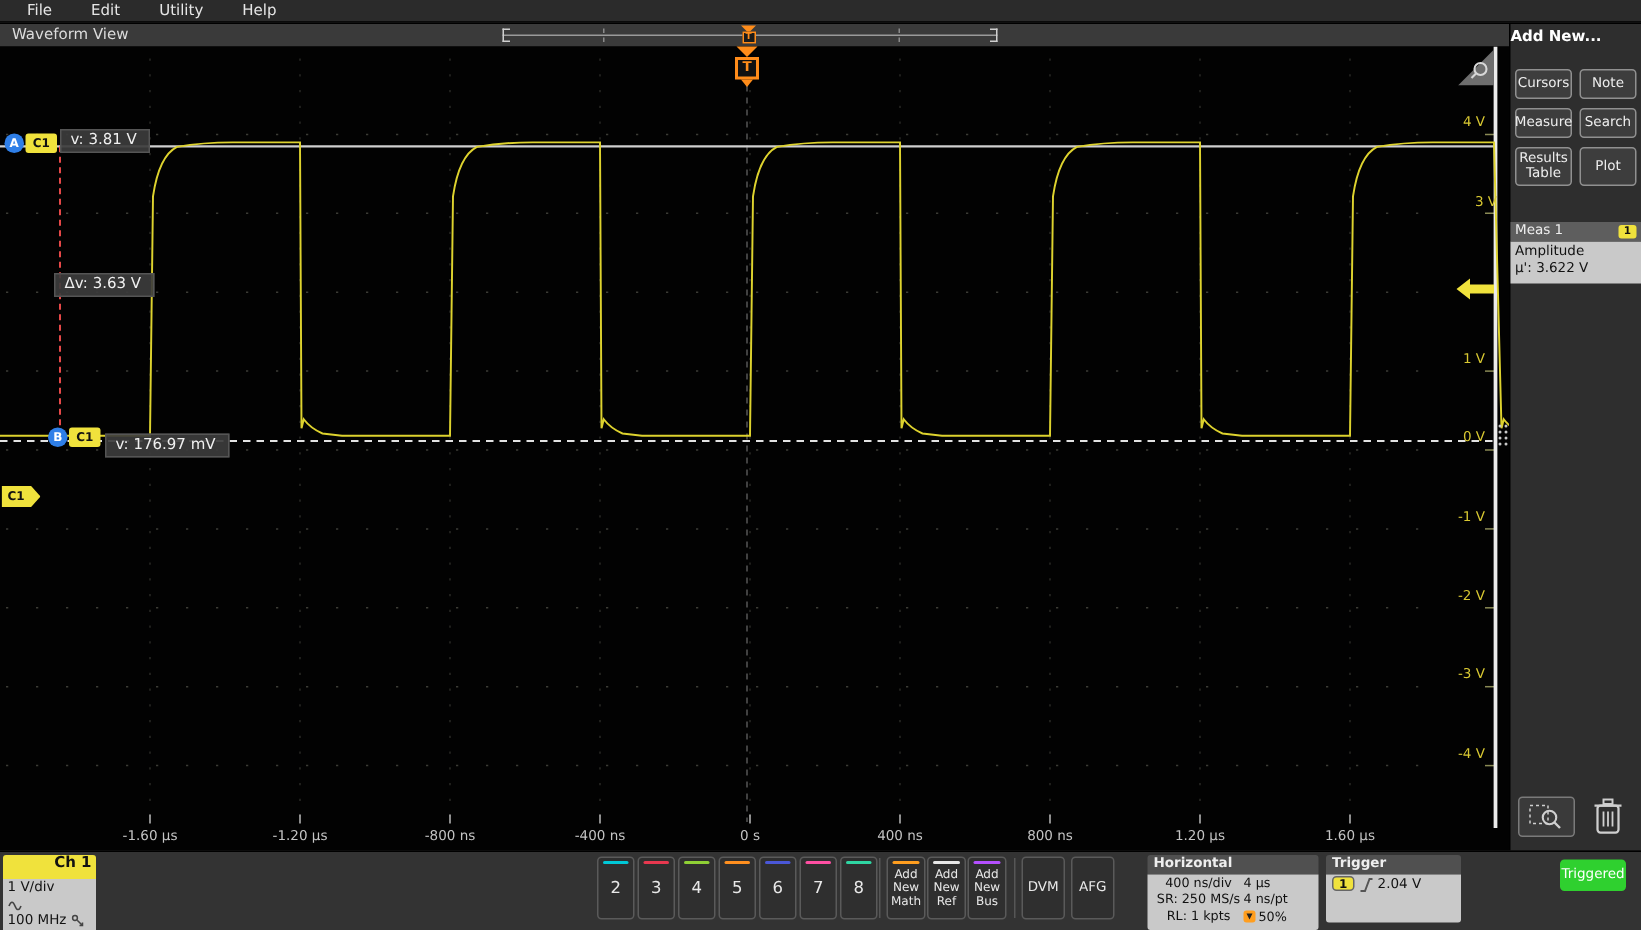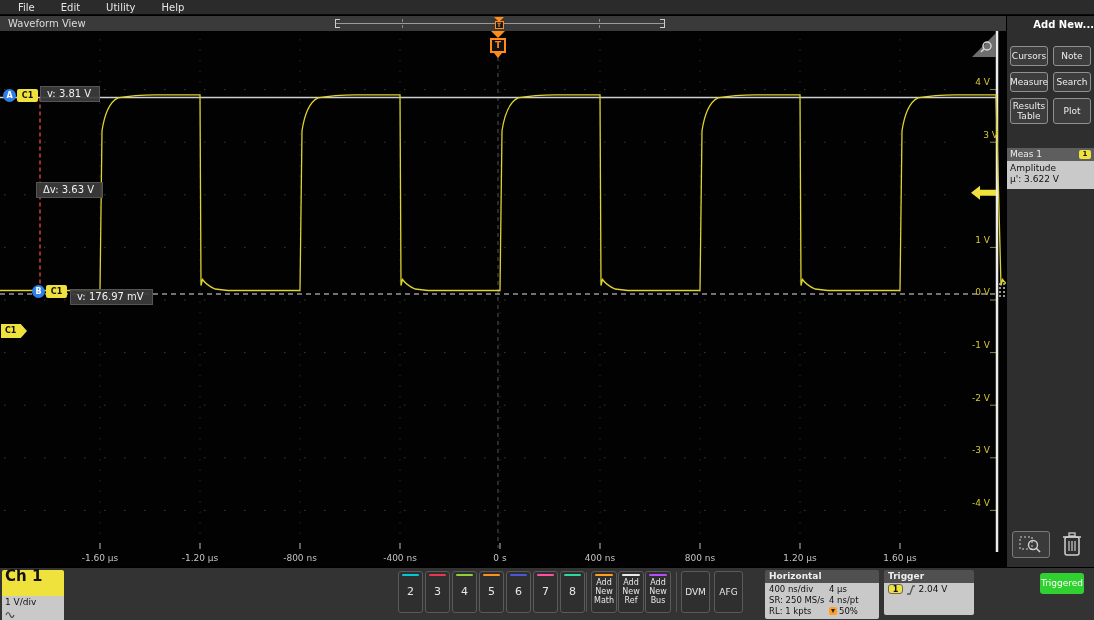--- a/index.html
+++ b/index.html
@@ -40,47 +40,47 @@
   #trig-flag .tri { margin:0 auto; width:0; height:0; border-left:7px solid transparent; border-right:7px solid transparent; border-top:7px solid #ff8c1a; }
   #trig-flag .box { margin:0 auto; width:16px; height:15px; border:2px solid #ff8c1a; background:#111; color:#ff8c1a; font-weight:bold; font-size:9px; text-align:center; line-height:11px; }
   #trig-flag .tip { margin:0 auto; width:0; height:0; border-left:4px solid transparent; border-right:4px solid transparent; border-top:5px solid #ff8c1a; }
 
   #zoom-corner { position:absolute; left:972px; top:2px; width:24px; height:24px; }
   #grip { position:absolute; left:999px; top:283px; width:6px; height:26px; display:grid; grid-template-columns:2px 2px; grid-auto-rows:2px; gap:2px; }
   #grip span { background:#c8c8c8; border-radius:50%; }
 
   
   #sidebar { position:absolute; left:1007px; top:16px; width:87px; height:551px; background:#2e2e2e; }
-  #addnew-title { text-align:right; color:#fff; font-size:10px; font-weight:bold; margin-top:3px; }
+  #addnew-title { text-align:left; color:#fff; font-size:10px; font-weight:bold; margin-top:3px; }
   .sb-grid { display:grid; grid-template-columns:38px 38px; gap:6px 5px; justify-content:center; margin-top:16px; }
   .sb-btn { background:#3d3d3d; border:1px solid #909090; border-radius:3px; color:#eee; font-size:9px; text-align:center; padding:4px 0; min-height:20px; display:flex; align-items:center; justify-content:center; line-height:10px; cursor:default; }
   .sb-btn.tall { height:26px; }
   #meas-panel { margin-top:24px; }
   #meas-header { height:13px; background:#5e5e5e; color:#eee; font-size:9px; padding:1px 3px 0; position:relative; }
   #meas-badge { position:absolute; right:3px; top:2px; width:12px; height:9px; background:#f0e23c; border-radius:2px; color:#111; font-size:7px; font-weight:bold; text-align:center; line-height:9px; }
   #meas-body { background:#c9c9c9; color:#111; font-size:9px; padding:2px 3px 4px; line-height:11px; }
   #sb-tools { position:absolute; left:0; bottom:6px; width:87px; height:32px; }
   #zoom-btn { position:absolute; left:5px; top:2px; width:38px; height:27px; background:#3a3a3a; border:1px solid #7a7a7a; border-radius:3px; }
   #trash-btn { position:absolute; left:52px; top:0px; width:28px; height:30px; }
 
   
   #bottombar { position:absolute; left:0; top:567px; width:1094px; height:53px; background:#333; border-top:1px solid #000; }
   #ch1-badge { position:absolute; left:2px; top:2px; width:62px; }
-  #ch1-head { height:26px; background:#f0e23c; color:#111; font-size:15px; font-weight:bold; padding:0 3px; border-radius:2px 2px 0 0; line-height:12px; }
+  #ch1-head { height:16px; background:#f0e23c; color:#111; font-size:10px; font-weight:bold; padding:0 3px; border-radius:2px 2px 0 0; line-height:12px;text-align:right; }
   #ch1-body { background:#c9c9c9; color:#111; font-size:9px; padding:1px 3px 2px; line-height:11px; border-radius:0 0 2px 2px; }
   .chan-btn { position:absolute; top:3px; width:25px; height:42px; background:#2f2f2f; border:1px solid #5a5a5a; border-radius:3px; color:#e8e8e8; font-size:11px; text-align:center; line-height:40px; }
   .chan-btn .stripe { position:absolute; left:3px; top:2px; width:17px; height:2px; border-radius:1px; }
   .addnew-btn { position:absolute; top:3px; width:26px; height:42px; background:#2f2f2f; border:1px solid #5a5a5a; border-radius:3px; color:#e8e8e8; font-size:8px; text-align:center; padding-top:6px; line-height:9px; }
   .addnew-btn .stripe { position:absolute; left:3px; top:2px; width:18px; height:2px; border-radius:1px; }
   .fn-btn { position:absolute; top:3px; width:29px; height:42px; background:#2f2f2f; border:1px solid #5a5a5a; border-radius:3px; color:#e8e8e8; font-size:9px; text-align:center; line-height:40px; }
   .vsep { position:absolute; top:4px; width:1px; height:40px; background:#565656; }
   .panel { position:absolute; top:2px;margin-left:27px; }
   .panel-head { height:13px; background:#505050; color:#eee; font-size:9px; font-weight:bold; padding:0 4px; line-height:13px; border-radius:2px 2px 0 0; }
   .panel-body { background:#c9c9c9; color:#111; font-size:8.5px; padding:1px 4px 2px; line-height:11px; border-radius:0 0 2px 2px; }
-  .hrow { display:flex; }
+  .hrow { display:flex;text-align:center; }
   .hrow .c1 { width:60px; }
   #ref-icon { display:inline-block; width:8px; height:8px; background:#ff9e1f; border-radius:2px; margin-right:2px; position:relative; top:1px; }
   #ref-icon:after { content:""; position:absolute; left:2px; top:2px; border-left:2px solid transparent; border-right:2px solid transparent; border-top:4px solid #222; }
   #trig-src { display:inline-block; width:15px; height:10px; background:#f0e23c; border:1px solid #666; border-radius:3px; color:#111; font-size:8px; font-weight:bold; text-align:center; line-height:9px; }
   #triggered-badge { position:absolute; left:1040px; top:5px; width:44px; height:21px; background:#2fd02f; border-radius:3px; color:#fff; font-size:9px; font-weight:normal; text-align:center; line-height:21px; }
   .mini-icon { vertical-align:middle; }
 </style>
 </head>
 <body>
 

